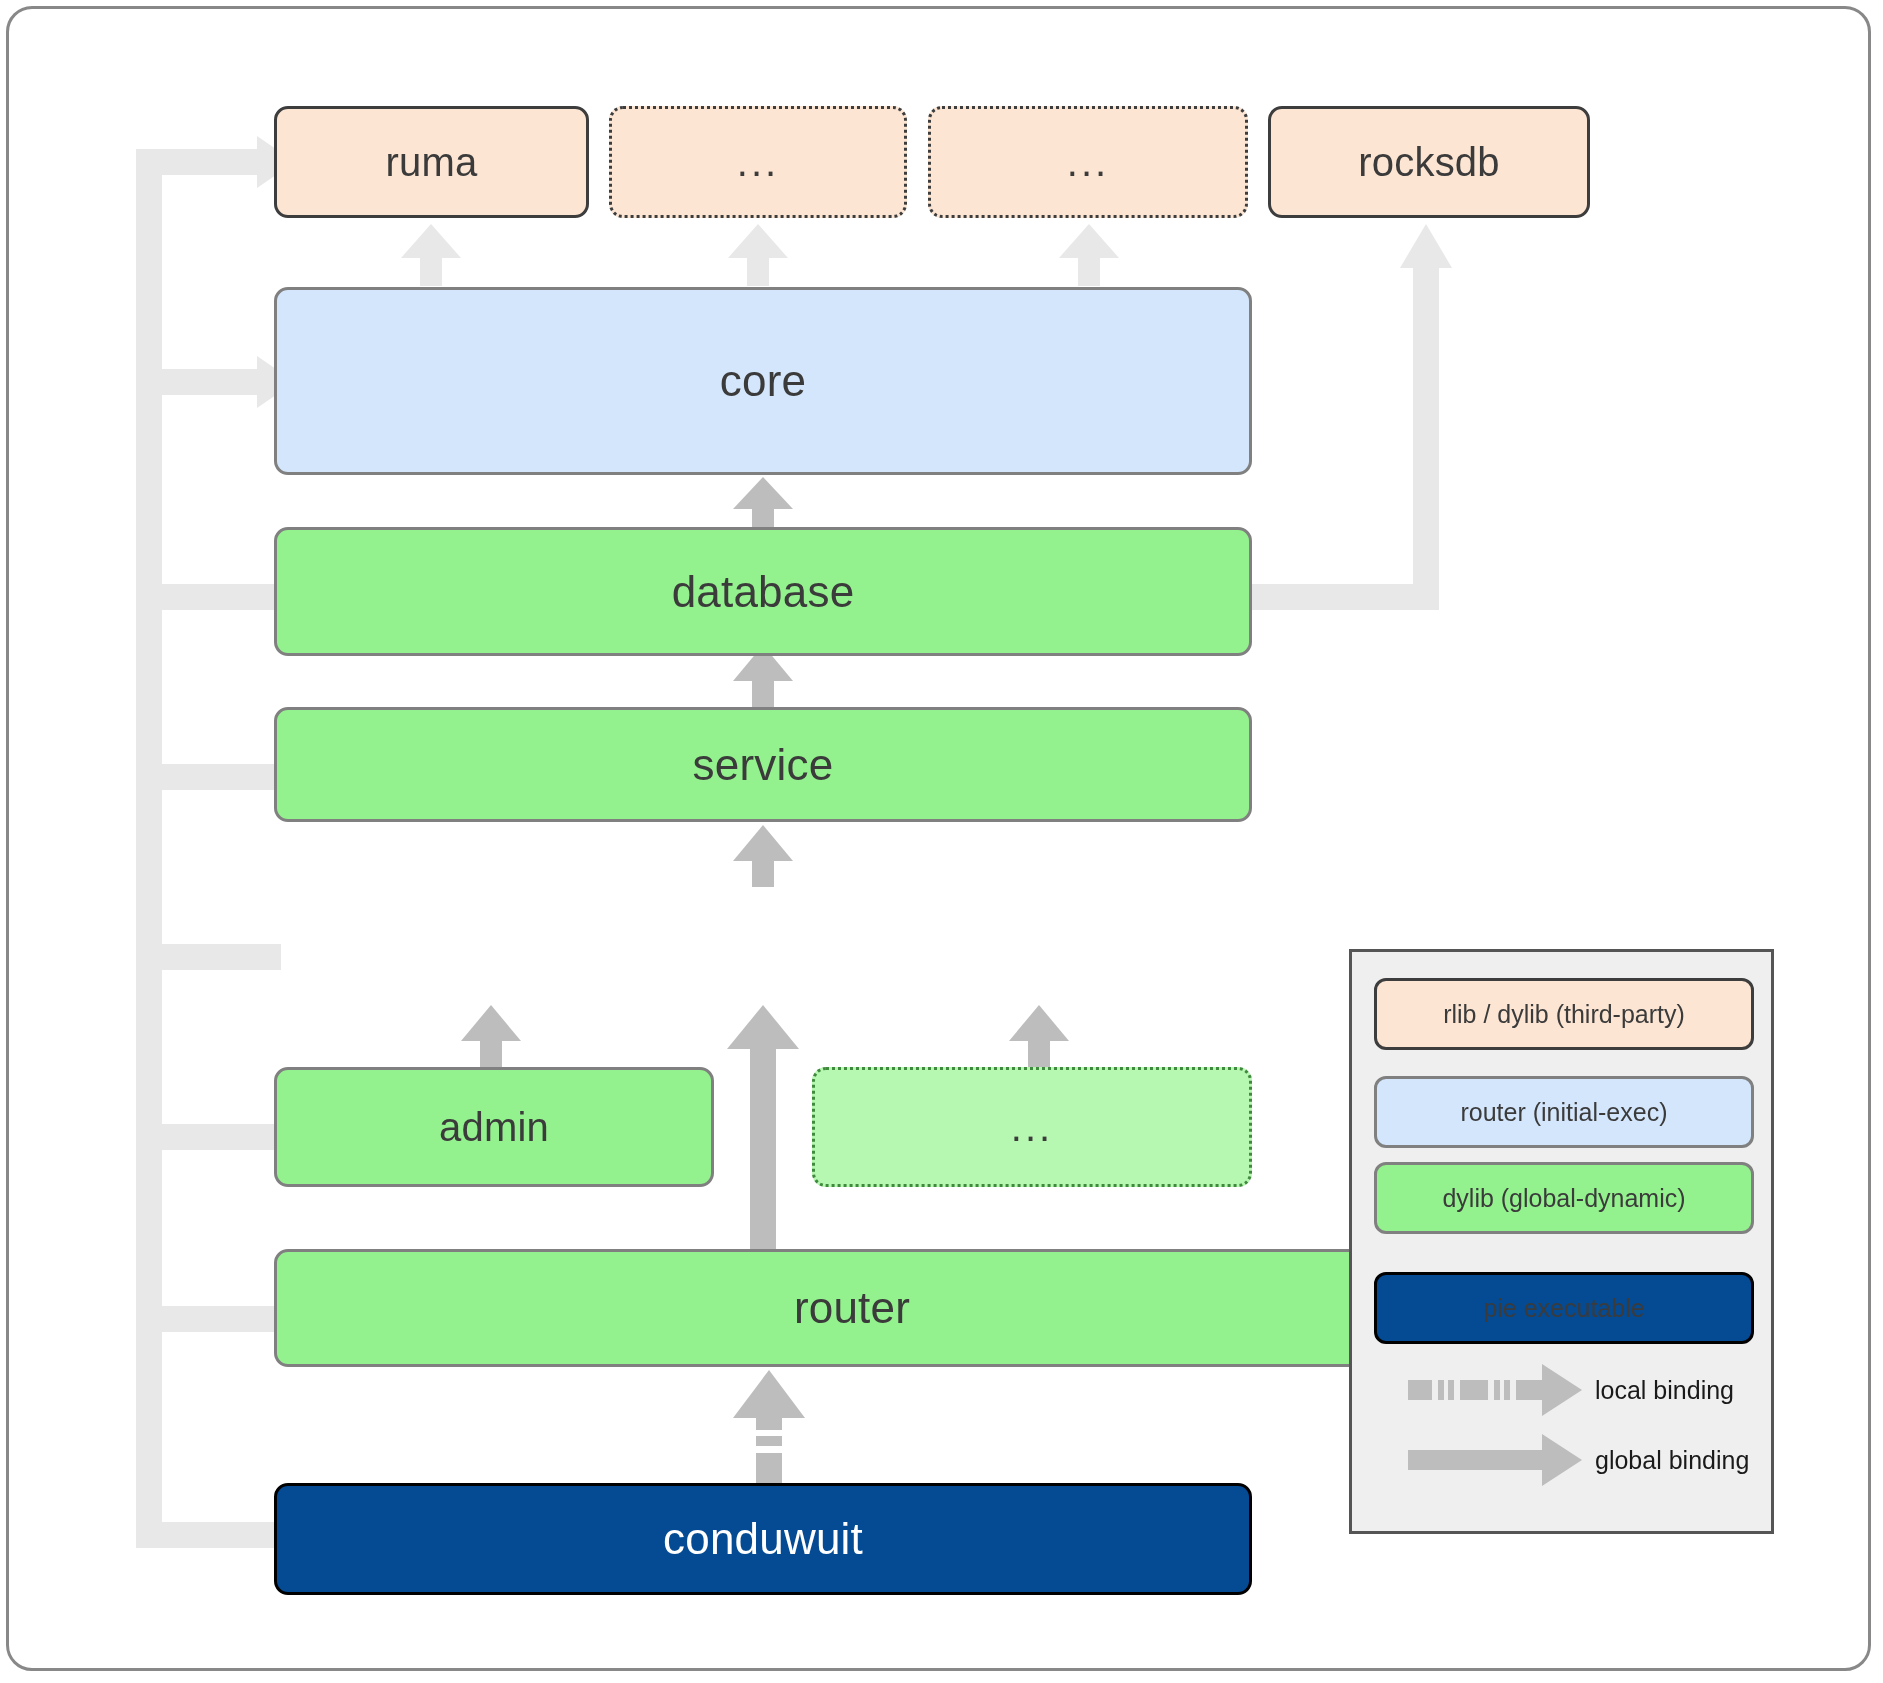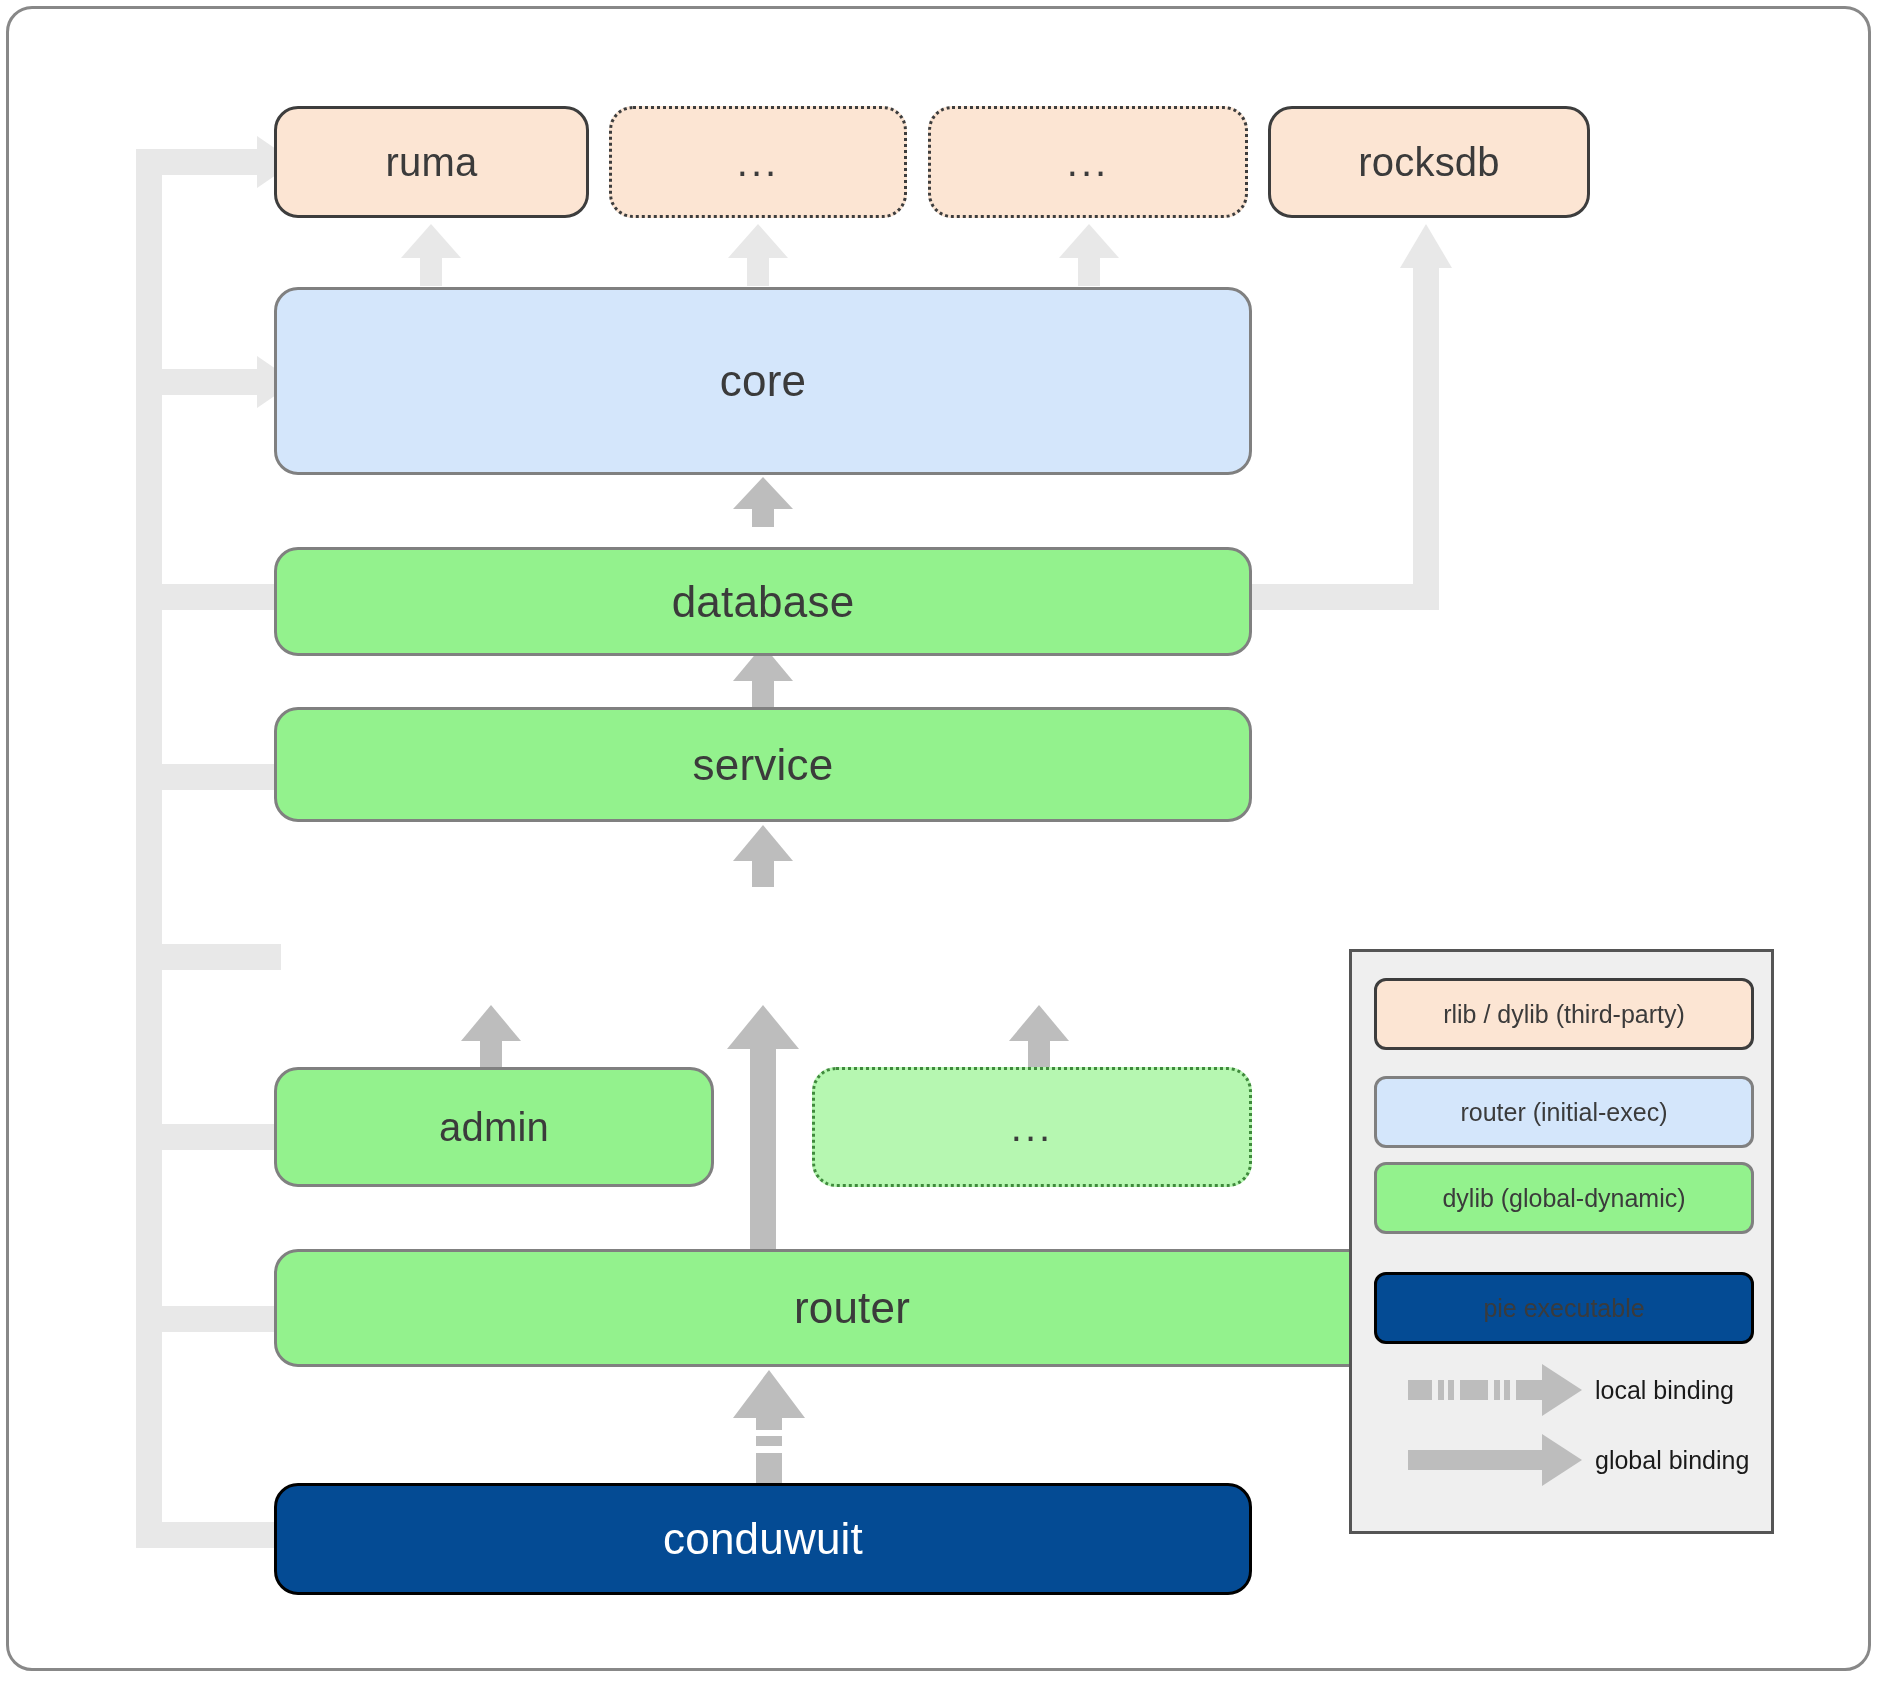--- a/index.html
+++ b/index.html
@@ -26,21 +26,21 @@
     border: 3px solid #888888;
     border-radius: 26px;
     box-sizing: border-box;
     background: #ffffff;
   }
 
   
   .node {
     position: absolute;
     box-sizing: border-box;
-    border-radius: 24px;
+    border-radius: 14px;
     display: flex;
     align-items: center;
     justify-content: center;
     font-size: 40px;
     color: #3b3b3b;
     z-index: 5;
     letter-spacing: 0.2px;
     text-align: center;
   }
   .node.dots {
@@ -226,21 +226,21 @@
 
     <div class="node n-ie" style="left:265px; top:278px; width:978px; height:188px; font-size:44px;">
       <span>core</span>
     </div>
 
     <div class="arrow-up" style="left:724px; top:468px; width:60px; height:50px;">
       <div class="shaft" style="width:22px; height:28px; background:#bdbdbd;"></div>
       <div class="head" style="border-left:30px solid transparent; border-right:30px solid transparent; border-bottom:32px solid #bdbdbd;"></div>
     </div>
 
-    <div class="node n-gd" style="left:265px; top:538px; width:978px; height:109px; font-size:44px;">
+    <div class="node n-gd" style="left:265px; top:518px; width:978px; height:129px; font-size:44px;">
       <span>database</span>
     </div>
 
     <div class="arrow-up" style="left:724px; top:636px; width:60px; height:62px;">
       <div class="shaft" style="width:22px; height:34px; background:#bdbdbd;"></div>
       <div class="head" style="border-left:30px solid transparent; border-right:30px solid transparent; border-bottom:36px solid #bdbdbd;"></div>
     </div>
 
     <div class="node n-gd" style="left:265px; top:698px; width:978px; height:115px; font-size:44px;">
       <span>service</span>

